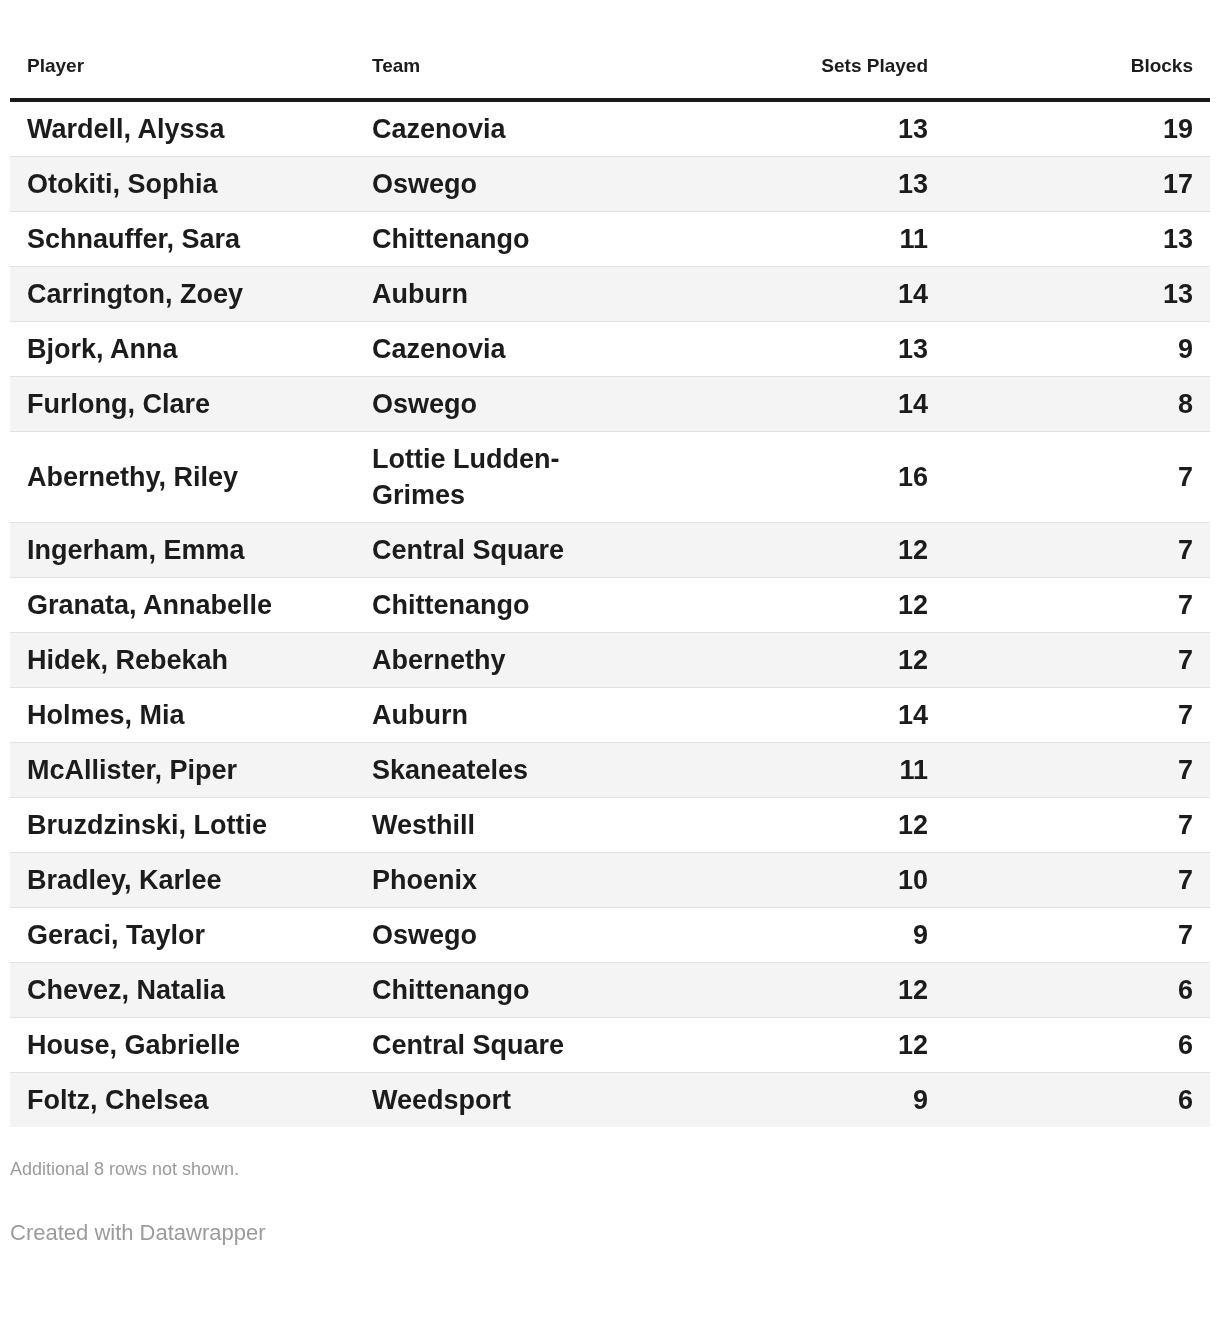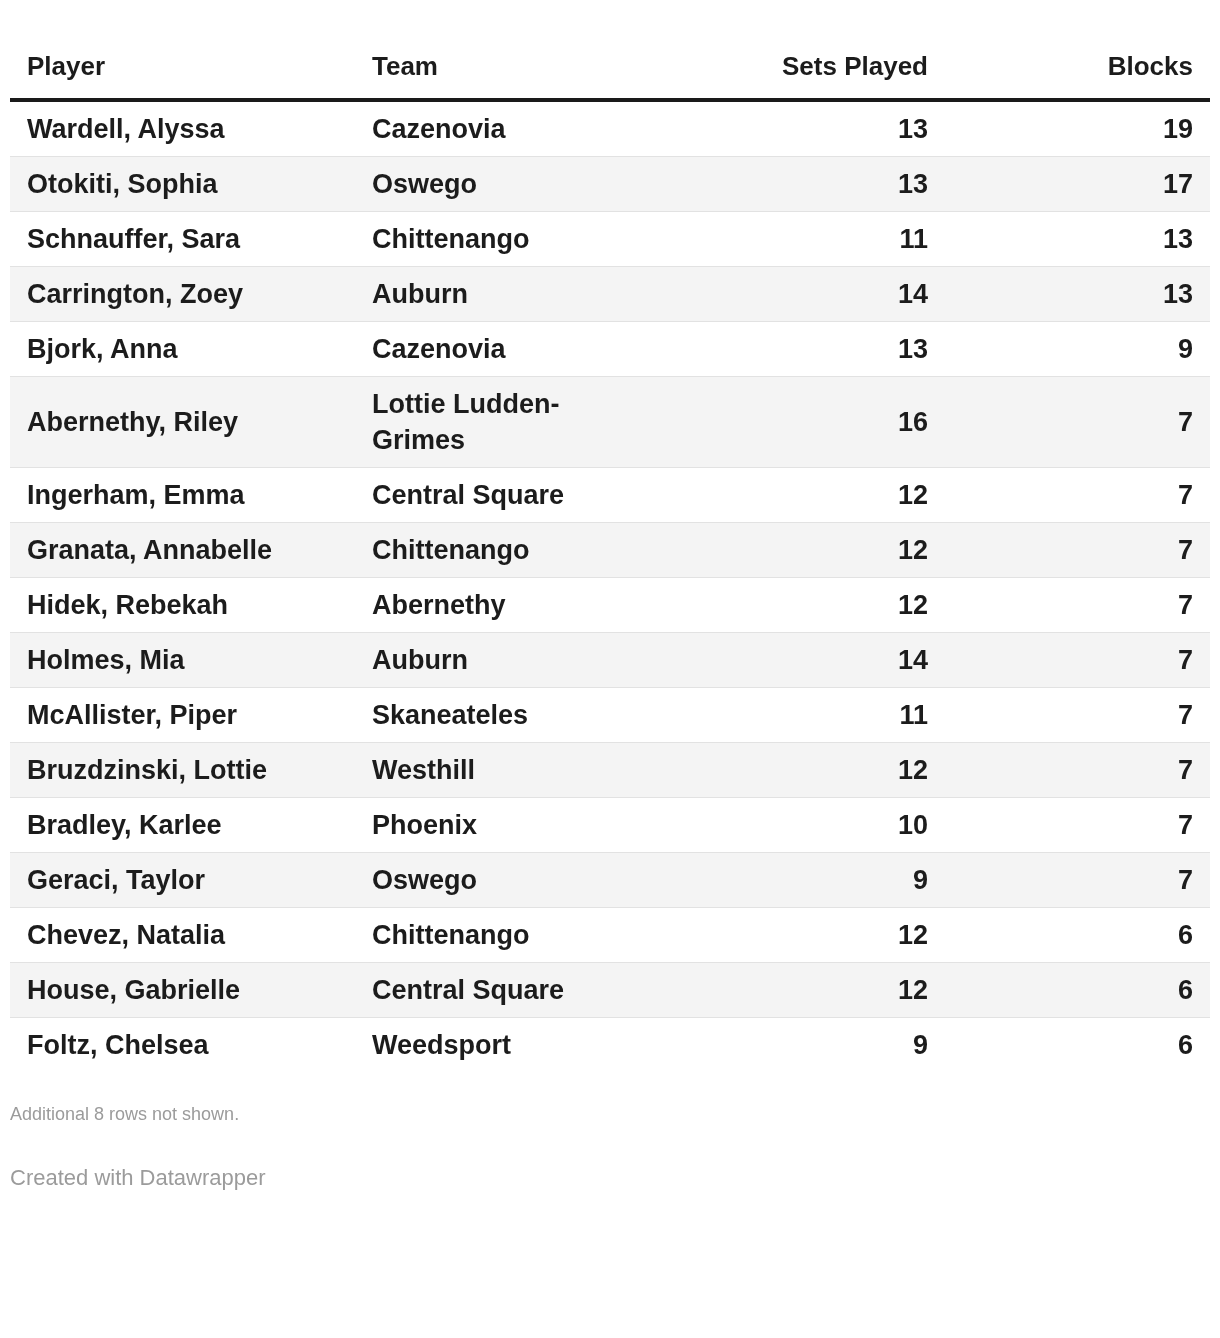--- a/index.html
+++ b/index.html
@@ -27,21 +27,21 @@
     width: 1200px;
     border-collapse: collapse;
     table-layout: fixed;
   }
   col.c-player { width: 362px; }
   col.c-team   { width: 272px; }
   col.c-sets   { width: 301px; }
   col.c-blocks { width: 265px; }
 
   thead th {
-    font-size: 26px;
+    font-size: 19px;
     line-height: 36px;
     font-weight: bold;
     text-align: left;
     padding: 8px 0 14px 0;
     vertical-align: bottom;
     color: var(--text);
   }
   thead tr { border-bottom: 4px solid var(--header-border); }
 
   tbody td {
@@ -116,20 +116,26 @@
       <td class="align-right">14</td>
       <td class="align-right">13</td>
     </tr>
         <tr>
       <td class="cell-left-pad">Bjork, Anna</td>
       <td>Cazenovia</td>
       <td class="align-right">13</td>
       <td class="align-right">9</td>
     </tr>
         <tr>
+      <td class="cell-left-pad">Furlong, Clare</td>
+      <td>Oswego</td>
+      <td class="align-right">14</td>
+      <td class="align-right">8</td>
+    </tr>
+        <tr>
       <td class="cell-left-pad">Abernethy, Riley</td>
       <td>Lottie Ludden-Grimes</td>
       <td class="align-right">16</td>
       <td class="align-right">7</td>
     </tr>
         <tr>
       <td class="cell-left-pad">Ingerham, Emma</td>
       <td>Central Square</td>
       <td class="align-right">12</td>
       <td class="align-right">7</td>

